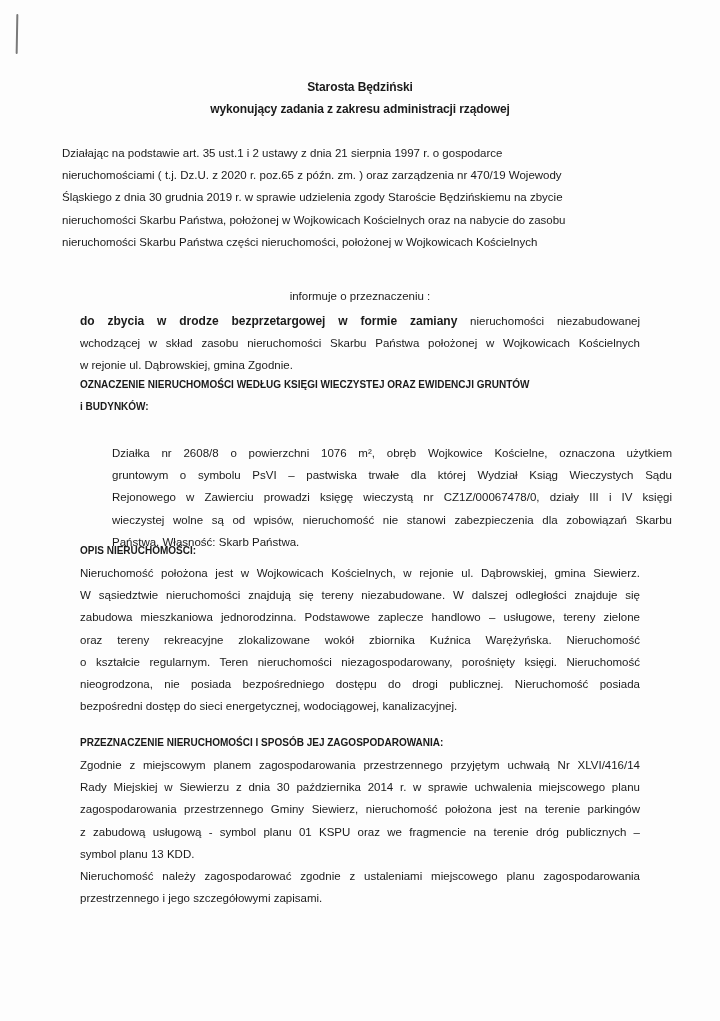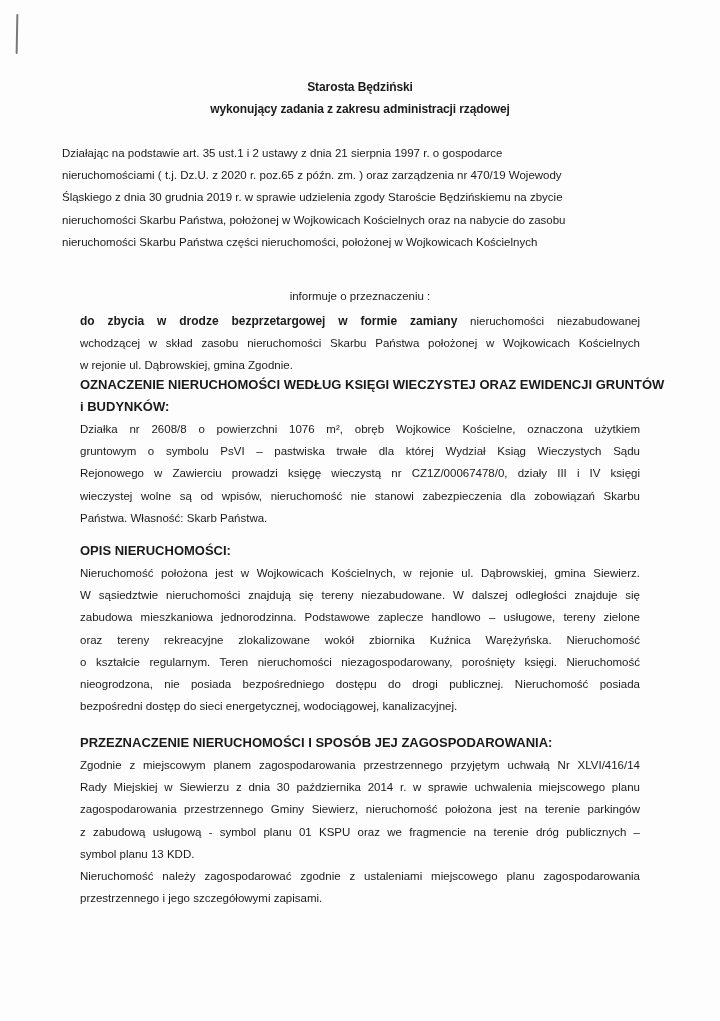--- a/index.html
+++ b/index.html
@@ -71,21 +71,21 @@
       text-align: justify;
       text-align-last: justify;
     }
     .para .line.last {
       text-align-last: left;
     }
     .heading {
       position: absolute;
       left: 0;
       width: 560px;
-      font-size: 13px;
+      font-size: 10px;
       font-weight: bold;
       line-height: 22.2px;
     }
     .heading .line { display: block; white-space: nowrap; }
     .bold { font-weight: bold; font-size: 12px; }
   </style>
 </head>
 <body>
 
 <div class="margin-mark"></div>
@@ -109,21 +109,21 @@
     <span class="line"><span class="bold">do zbycia w drodze bezprzetargowej w formie zamiany</span><span> nieruchomości niezabudowanej</span></span>
     <span class="line">wchodzącej w skład zasobu nieruchomości Skarbu  Państwa  położonej w  Wojkowicach  Kościelnych</span>
     <span class="line last"> w rejonie ul. Dąbrowskiej, gmina Zgodnie.</span>
   </div>
 
   <div class="heading" style="top:374px;">
     <span class="line">OZNACZENIE NIERUCHOMOŚCI WEDŁUG KSIĘGI WIECZYSTEJ ORAZ EWIDENCJI GRUNTÓW</span>
     <span class="line">i BUDYNKÓW:</span>
   </div>
 
-  <div class="para" style="top:418px;">
+  <div class="para" style="top:442px;margin-left:32px;">
     <span class="line"> Działka  nr  2608/8 o  powierzchni 1076 m², obręb Wojkowice Kościelne, oznaczona użytkiem</span>
     <span class="line">gruntowym o symbolu PsVI – pastwiska trwałe dla której Wydział Ksiąg Wieczystych Sądu</span>
     <span class="line">Rejonowego w Zawierciu  prowadzi księgę wieczystą nr CZ1Z/00067478/0, działy III i IV księgi</span>
     <span class="line">wieczystej wolne są od wpisów, nieruchomość nie stanowi zabezpieczenia dla zobowiązań Skarbu</span>
     <span class="line last">Państwa. Własność: Skarb Państwa.</span>
   </div>
 
   <div class="heading" style="top:540px;">
     <span class="line">OPIS NIERUCHOMOŚCI:</span>
   </div>

